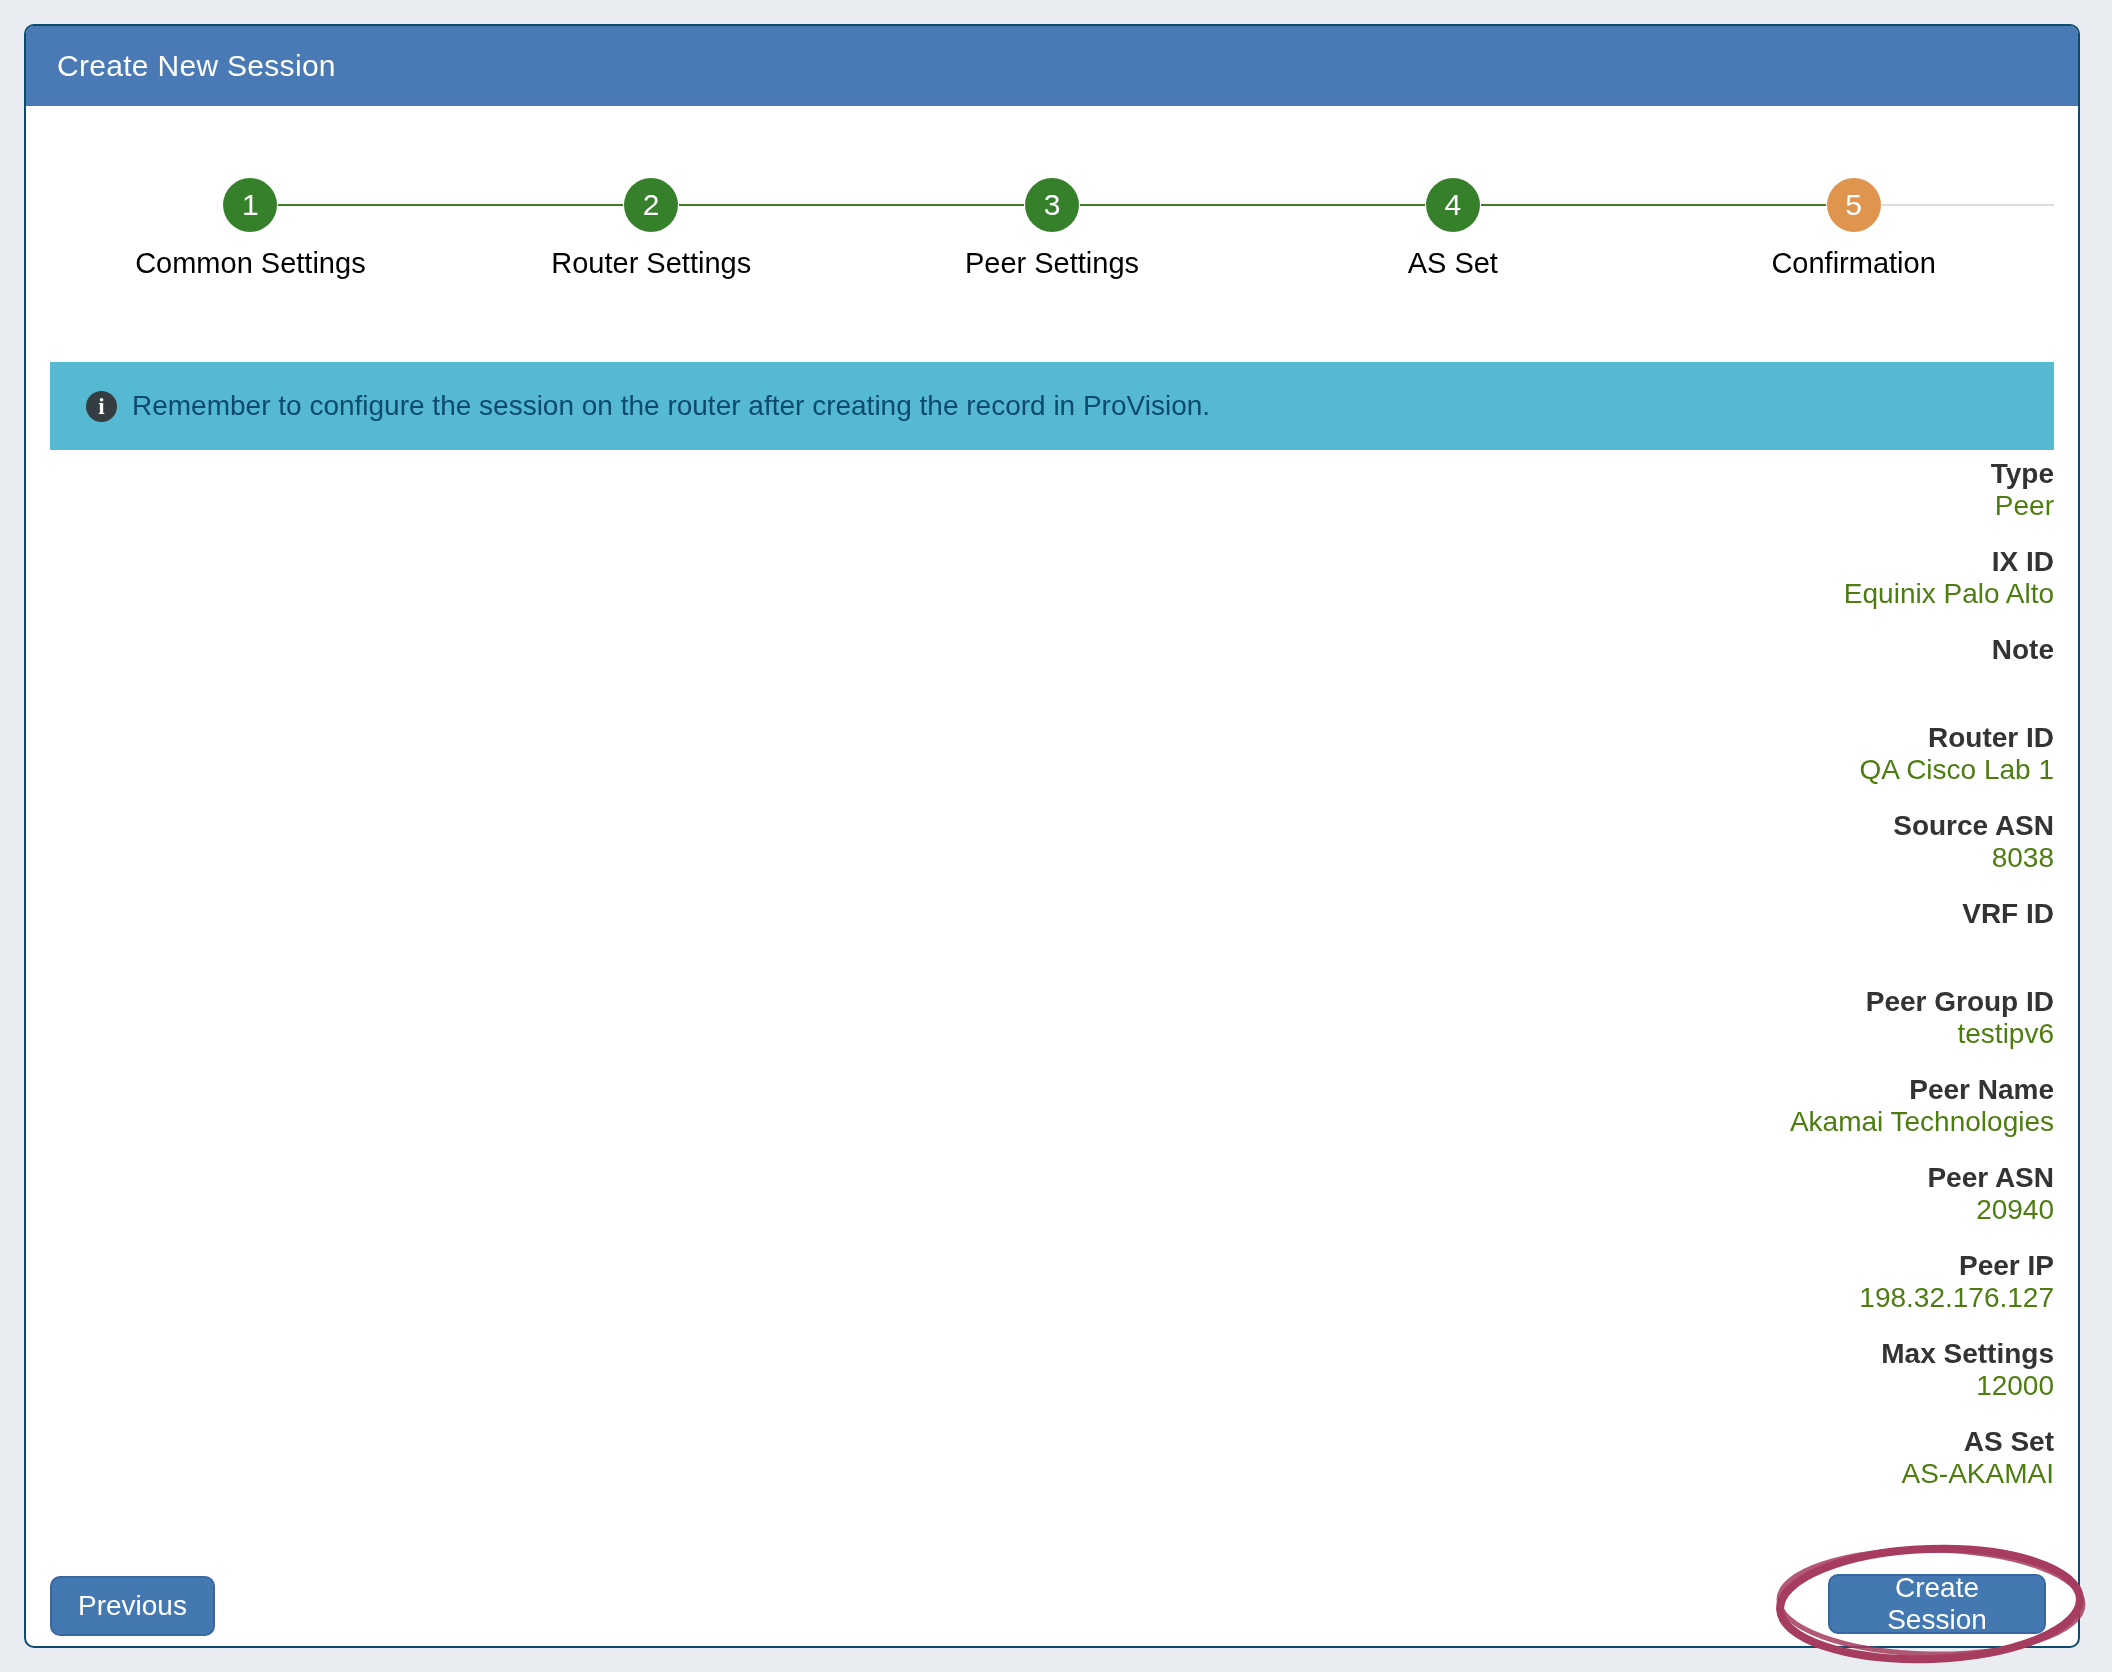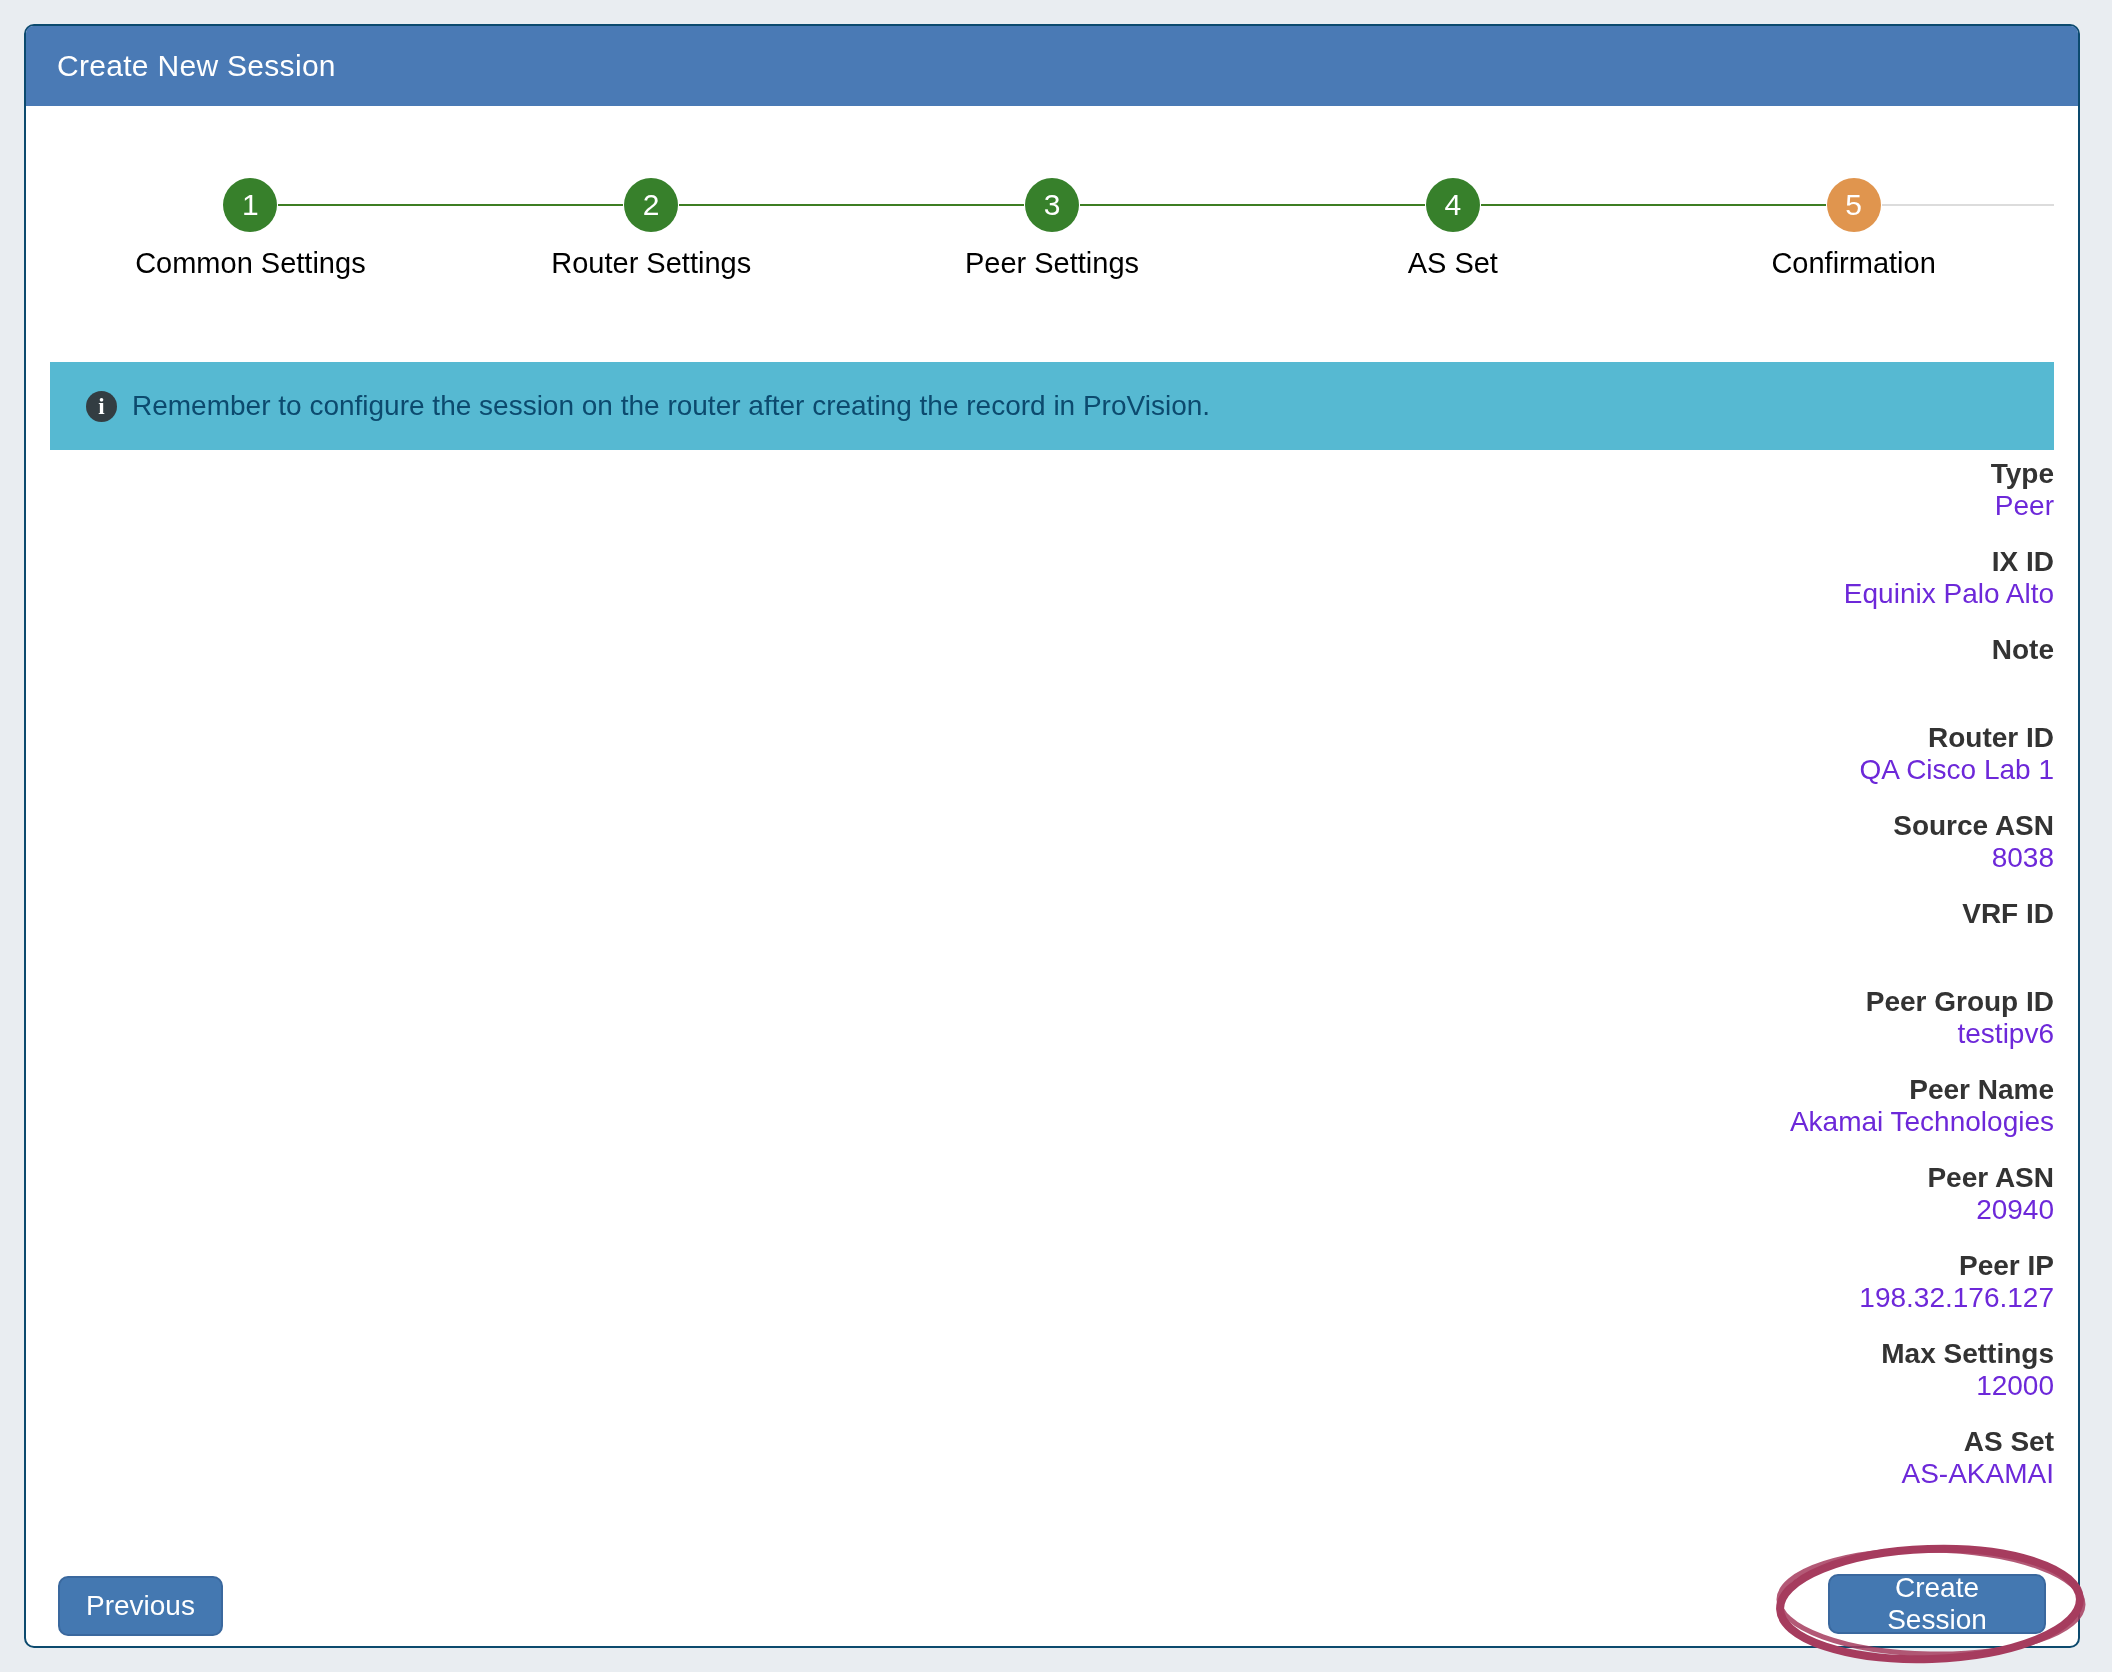--- a/index.html
+++ b/index.html
@@ -87,40 +87,40 @@
   }
   
   .fields{margin-top:8px;}
   .field-row{height:88px;display:flex;align-items:flex-end;flex-direction:column;}
   .field-label{
     flex:none;width:300px;text-align:right;
     font-size:28px;font-weight:700;color:#333333;
   }
   .field-value{
     margin-left:38px;
-    font-size:28px;color:#6d28d9;
+    font-size:28px;color:#4d7c0f;
     white-space:pre;
   }
   
   .footer{
     position:absolute;left:24px;right:32px;bottom:10px;height:64px;
   }
   .btn{
     height:60px;
     background:#4478b1;
     border:2px solid #3a689e;
     border-radius:10px;
     color:#ffffff;font-size:28px;
     font-family:inherit;
     padding:0 26px;
     display:inline-flex;align-items:center;justify-content:center;
     box-sizing:border-box;
     cursor:pointer;
   }
-  .btn-prev{position:absolute;left:8px;top:4px;}
+  .btn-prev{position:absolute;left:0;top:4px;}
   .btn-create{position:absolute;right:0;top:2px;min-width:218px;}
   .create-wrap{position:absolute;right:0;top:0;height:64px;}
   .annotation-svg{
     position:absolute;
     right:-44px;top:-30px;
     width:320px;height:126px;
     pointer-events:none;
     overflow:visible;
   }
 </style>

